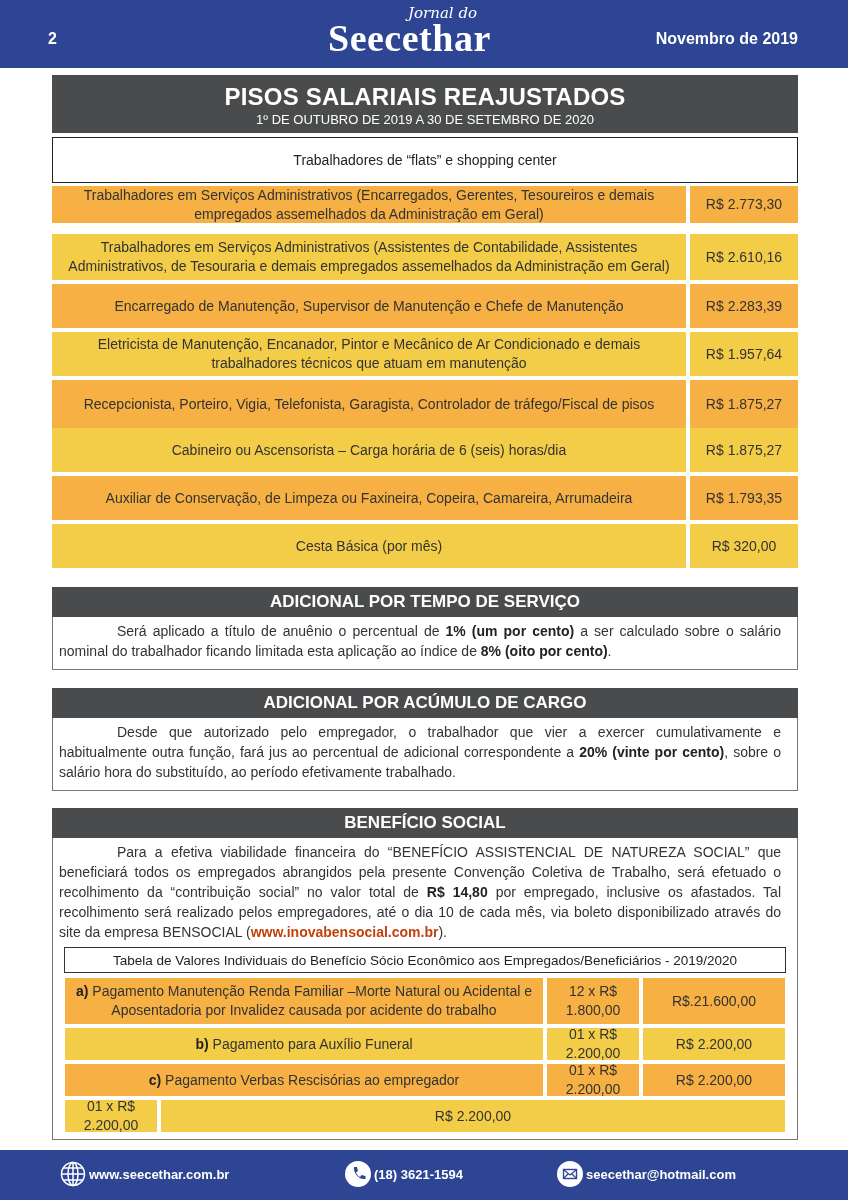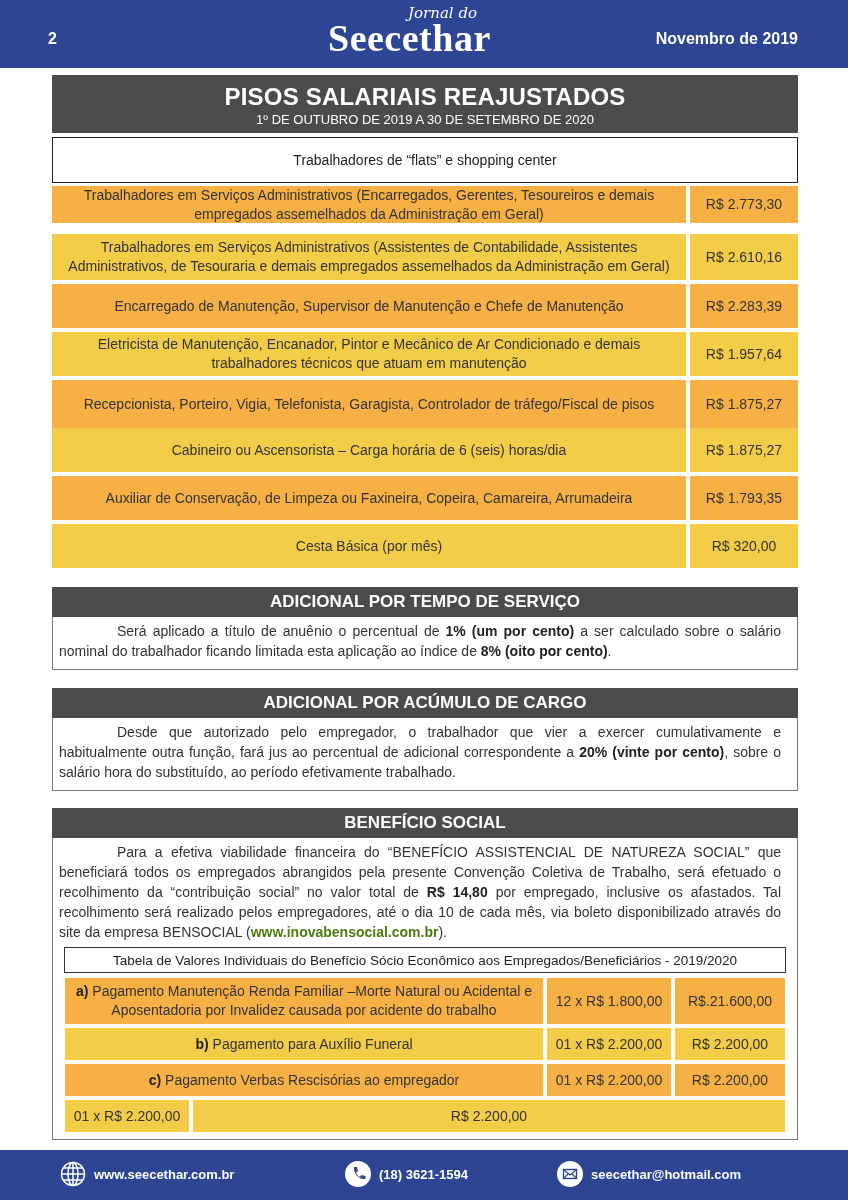--- a/index.html
+++ b/index.html
@@ -25,35 +25,35 @@
   .row .val { flex: 1; }
   .orange .desc, .orange .val { background: #f6b043; }
   .yellow .desc, .yellow .val { background: #f4cd48; }
 
   .sec-title { position: absolute; left: 52px; width: 746px; height: 30px; background: #4a4b4c; color: #fff; text-align: center;
                font-weight: bold; font-size: 17px; line-height: 30px; }
   .sec-body { position: absolute; left: 52px; width: 746px; border: 1px solid #777; border-top: none; font-size: 14px; line-height: 20px;
               padding: 4px 16px 6px 6px; text-align: justify; color: #333; }
   .sec-body p { text-indent: 58px; }
   .sec-body b { color: #222; }
-  .link { color: #4d7c0f; font-weight: bold; }
+  .link { color: #c2410c; font-weight: bold; }
 
   .ben-table-title { position: absolute; left: 64px; top: 947px; width: 722px; height: 26px; border: 1px solid #333; font-size: 13.5px;
                      display: flex; align-items: center; justify-content: center; background: #fff; }
   .brow { position: absolute; left: 65px; width: 720px; display: flex; gap: 4px; }
   .brow > div { display: flex; align-items: center; justify-content: center; text-align: center; font-size: 14px; line-height: 19px; color: #333; }
   .brow .bd { width: 478px; }
-  .brow .bq { width: 124px; }
+  .brow .bq { width: 92px; }
   .brow .bt { flex: 1; }
   .brow.orange > div { background: #f6b043; }
   .brow.yellow > div { background: #f4cd48; }
   .brow b { color: #222; }
 
   .footer { position: absolute; left: 0; top: 1150px; width: 848px; height: 50px; background: #2d4593; color: #fff; font-weight: bold; font-size: 13px; }
-  .fitem { position: absolute; top: 10px; display: flex; align-items: center; gap: 8px; height: 28px; }
+  .fitem { position: absolute; top: 10px; display: flex; align-items: center; gap: 3px; height: 28px; }
   .ficon { width: 26px; height: 26px; display: flex; align-items: center; justify-content: center; }
 </style>
 </head>
 <body>
 
 <div class="topbar">
   <span class="page-num">2</span>
   <div class="logo">
     <span class="logo-small">Jornal do</span>
     <span class="logo-big">Seecethar</span>

